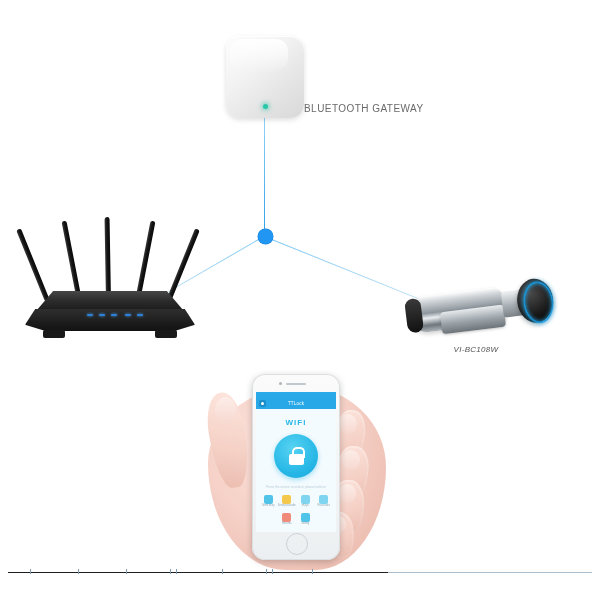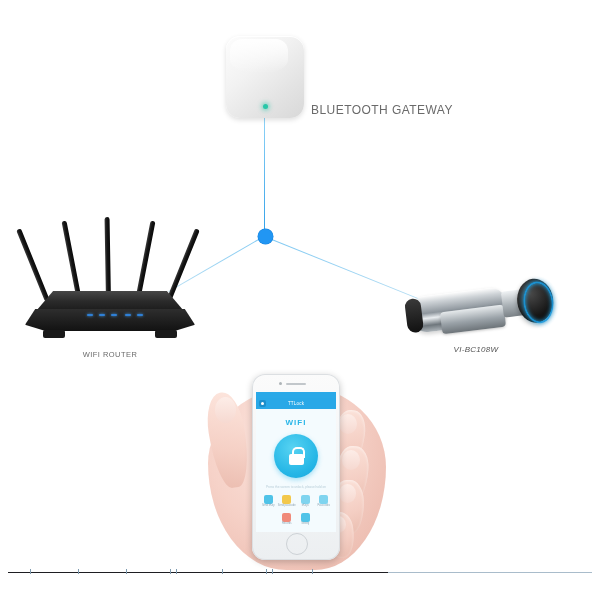--- a/index.html
+++ b/index.html
@@ -24,21 +24,21 @@
   #gateway{position:absolute;left:226px;top:36px;width:78px;height:82px;}
   #gateway .body{position:absolute;inset:0;border-radius:14px;
     background:linear-gradient(140deg,#fdfdfd 0%,#f2f2f2 38%,#e4e4e4 70%,#d8d8d8 100%);
     box-shadow:0 2px 5px rgba(0,0,0,.13), inset 0 1px 0 #fff;}
   #gateway .sheen{position:absolute;left:4px;top:3px;right:16px;height:34px;
     border-radius:12px 12px 40% 40%;
     background:linear-gradient(180deg,rgba(255,255,255,.95),rgba(255,255,255,0));}
   #gateway-led{position:absolute;left:50%;bottom:9px;width:5px;height:5px;
     margin-left:-2.5px;border-radius:50%;background:#27c7a8;
     box-shadow:0 0 4px 1.5px rgba(39,199,168,.55);}
-  #gateway-label{position:absolute;left:311px;top:103px;font-size:12px;
+  #gateway-label{position:absolute;left:304px;top:103px;font-size:10px;
     letter-spacing:.45px;color:#6a6a6a;white-space:nowrap;}
 
   
   #router{position:absolute;left:25px;top:218px;width:170px;height:125px;}
   .ant{position:absolute;bottom:42px;width:5px;height:84px;border-radius:3px;
        background:linear-gradient(90deg,#3b3b3b,#141414 45%,#0a0a0a);
        transform-origin:50% 100%;}
   #ant1{left:20px;transform:rotate(-22deg) scaleY(.92);}
   #ant2{left:52px;transform:rotate(-11deg) scaleY(.97);}
   #ant3{left:81px;transform:rotate(-1deg);}
@@ -183,21 +183,20 @@
     <div id="router-top"></div>
     <div id="router-base"></div>
     <div class="led" id="led1"></div>
     <div class="led" id="led2"></div>
     <div class="led" id="led3"></div>
     <div class="led" id="led4"></div>
     <div class="led" id="led5"></div>
     <div class="foot" id="foot-l"></div>
     <div class="foot" id="foot-r"></div>
   </div>
-  <div id="router-label">WIFI ROUTER</div>
 
   <div id="lock">
     <div id="lock-barrel"></div>
     <div id="lock-cam"></div>
     <div id="lock-endcap"></div>
     <div id="lock-neck"></div>
     <div id="lock-knob"></div>
     <div id="lock-ring"></div>
   </div>
   <div id="lock-label">VI-BC108W</div>

